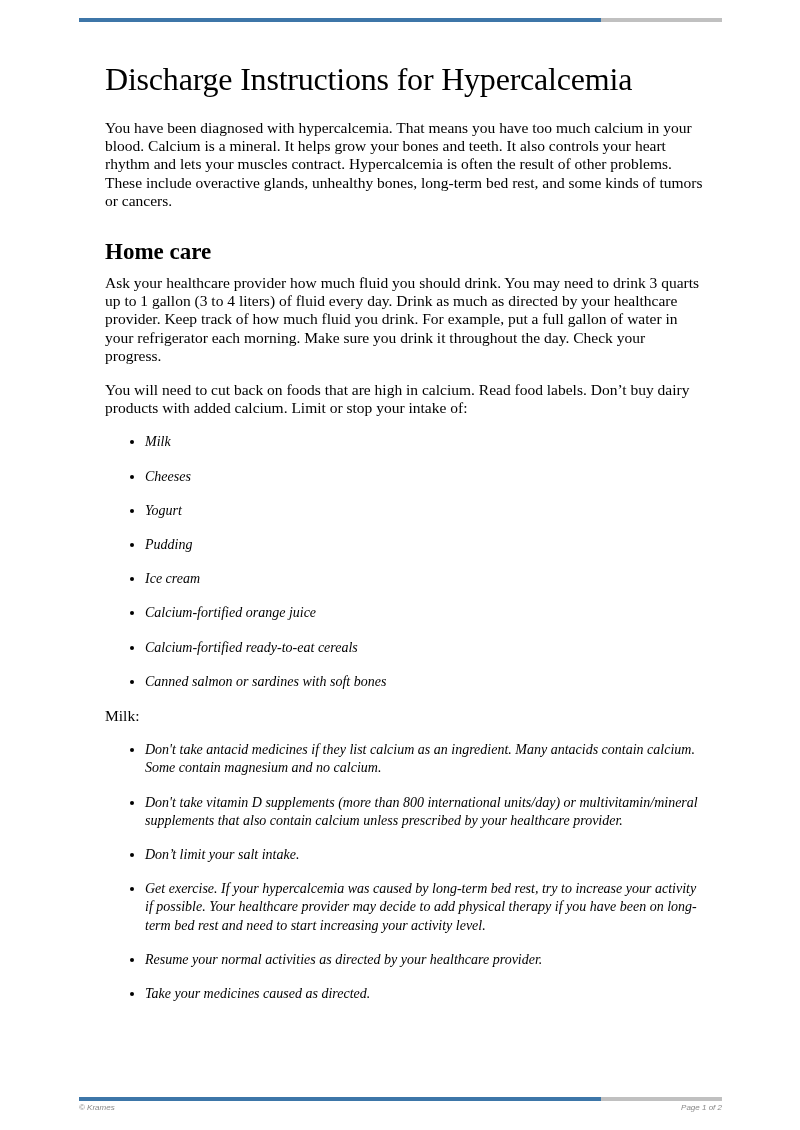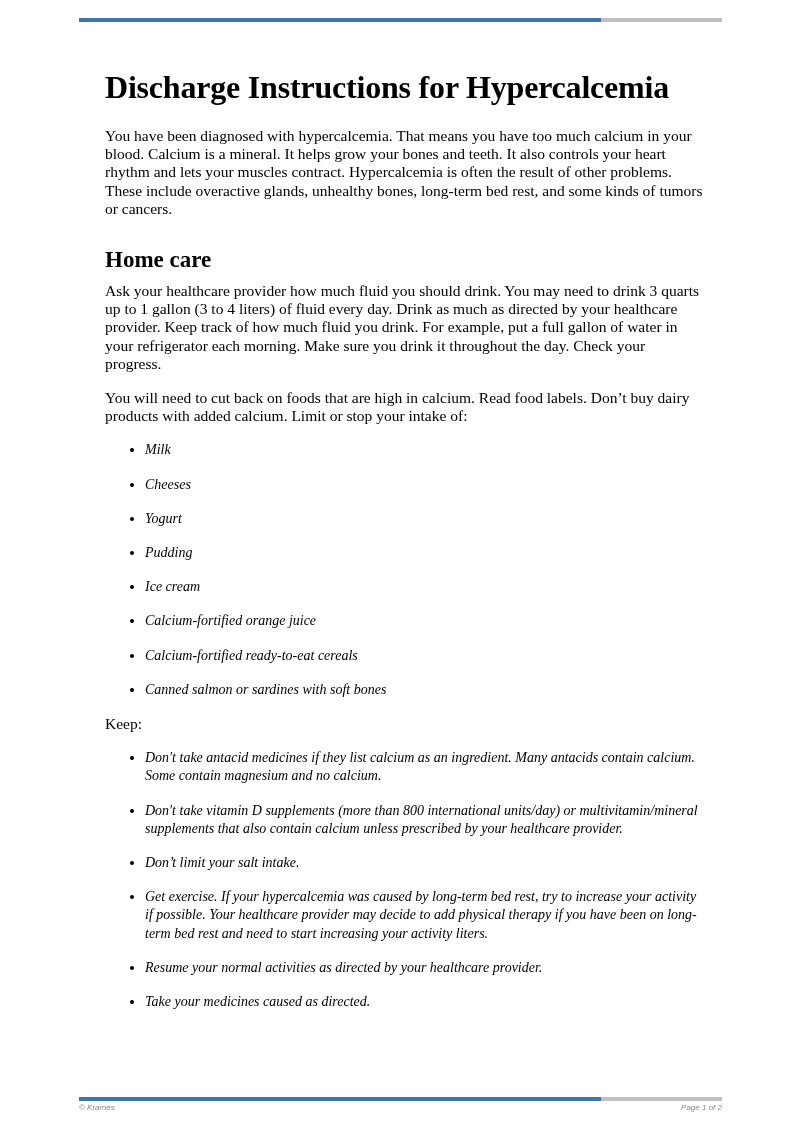--- a/index.html
+++ b/index.html
@@ -3,21 +3,21 @@
 <meta charset="utf-8">
 <style>
   html, body { margin: 0; padding: 0; background: #ffffff; }
   body { width: 800px; height: 1130px; position: relative; overflow: hidden; font-family: "Liberation Serif", serif; color: #000; }
   .topbar { position: absolute; left: 79px; top: 18px; width: 643px; height: 4px; display: flex; }
   .topbar .blue, .footbar .blue { background: #3d76a8; width: 522px; height: 100%; }
   .topbar .gray, .footbar .gray { background: #c0c0c0; flex: 1; height: 100%; }
   .footbar { position: absolute; left: 79px; top: 1097px; width: 643px; height: 4px; display: flex; }
   .footer { position: absolute; left: 79px; top: 1103px; width: 643px; display: flex; justify-content: space-between; font-family: Liberation Sans, sans-serif; font-style: italic; font-size: 8px; color: #888; }
   .content { position: absolute; left: 105px; top: 55px; width: 600px; }
-  h1 { font-size: 32px; font-weight: bold; margin: 12px 0 20px 0; line-height: 40px; letter-spacing: -0.2px; }
+  h1 { font-size: 32px; font-weight: normal; margin: 4px 0 20px 0; line-height: 40px; letter-spacing: -0.2px; }
   h2 { font-size: 23px; font-weight: bold; margin: 0 0 8px 0; line-height: 28px; }
   p { font-size: 15.5px; line-height: 18.2px; margin: 0 0 16px 0; }
   p.intro { margin-bottom: 28px; }
   ul { margin: 0 0 16px 0; padding-left: 40px; }
   ul li { font-size: 14px; line-height: 18.2px; margin-bottom: 16px; font-style: italic; }
   ul.foods li { margin-bottom: 16px; }
   p.also { margin-bottom: 16px; }
 </style>
 </head>
 <body>
@@ -39,27 +39,27 @@
     <li>Milk</li>
     <li>Cheeses</li>
     <li>Yogurt</li>
     <li>Pudding</li>
     <li>Ice cream</li>
     <li>Calcium-fortified orange juice</li>
     <li>Calcium-fortified ready-to-eat cereals</li>
     <li>Canned salmon or sardines with soft bones</li>
   </ul>
 
-  <p class="also">Keep:</p>
+  <p class="also">Milk:</p>
 
   <ul>
     <li>Don't take antacid medicines if they list calcium as an ingredient. Many antacids contain calcium. Some contain magnesium and no calcium.</li>
     <li>Don't take vitamin D supplements (more than 800 international units/day) or multivitamin/mineral supplements that also contain calcium unless prescribed by your healthcare provider.</li>
     <li>Don’t limit your salt intake.</li>
-    <li>Get exercise. If your hypercalcemia was caused by long-term bed rest, try to increase your activity if possible. Your healthcare provider may decide to add physical therapy if you have been on long-term bed rest and need to start increasing your activity liters.</li>
+    <li>Get exercise. If your hypercalcemia was caused by long-term bed rest, try to increase your activity if possible. Your healthcare provider may decide to add physical therapy if you have been on long-term bed rest and need to start increasing your activity level.</li>
     <li>Resume your normal activities as directed by your healthcare provider.</li>
     <li>Take your medicines caused as directed.</li>
   </ul>
 </div>
 
 <div class="footbar">
   <div class="blue"></div>
   <div class="gray"></div>
 </div>
 <div class="footer">

